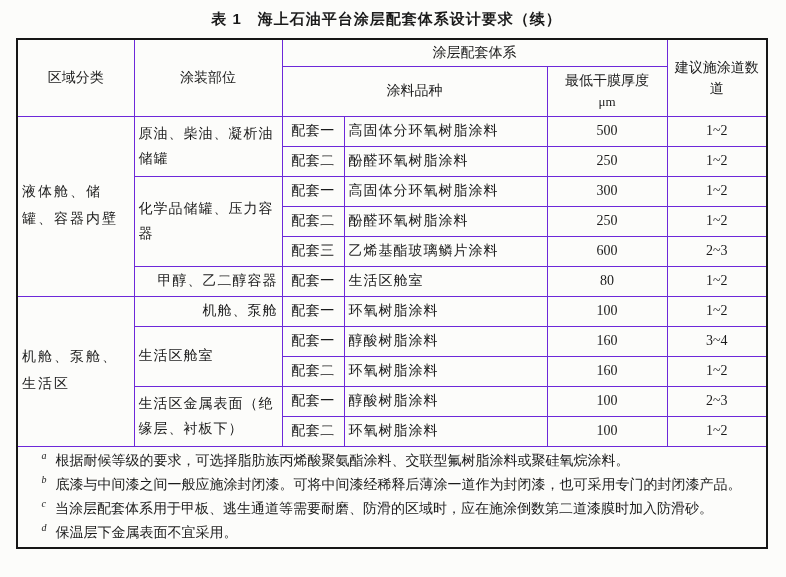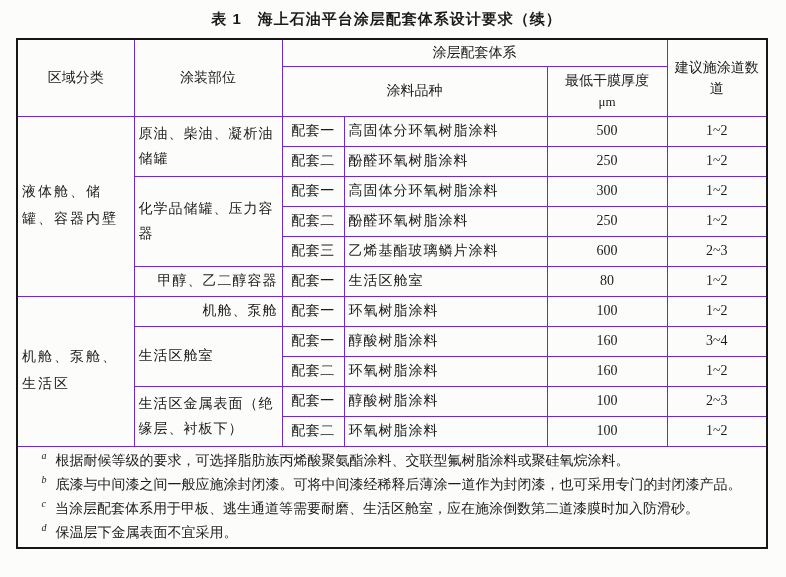--- a/index.html
+++ b/index.html
@@ -194,20 +194,20 @@
         <td class="c sys-cell">配套二</td>
         <td class="paint-cell">环氧树脂涂料</td>
         <td class="c">100</td>
         <td class="c">1~2</td>
       </tr>
 
       <tr>
         <td colspan="6" class="footnotes">
           <p class="fn"><sup>a</sup><span>根据耐候等级的要求，可选择脂肪族丙烯酸聚氨酯涂料、交联型氟树脂涂料或聚硅氧烷涂料。</span></p>
           <p class="fn"><sup>b</sup><span>底漆与中间漆之间一般应施涂封闭漆。可将中间漆经稀释后薄涂一道作为封闭漆，也可采用专门的封闭漆产品。</span></p>
-          <p class="fn"><sup>c</sup><span>当涂层配套体系用于甲板、逃生通道等需要耐磨、生活区舱室，应在施涂倒数第二道漆膜时加入防滑砂。</span></p>
+          <p class="fn"><sup>c</sup><span>当涂层配套体系用于甲板、逃生通道等需要耐磨、防滑的区域时，应在施涂倒数第二道漆膜时加入防滑砂。</span></p>
           <p class="fn"><sup>d</sup><span>保温层下金属表面不宜采用。</span></p>
         </td>
       </tr>
     </tbody>
   </table>
 
 </div>
 
 </body></html>

